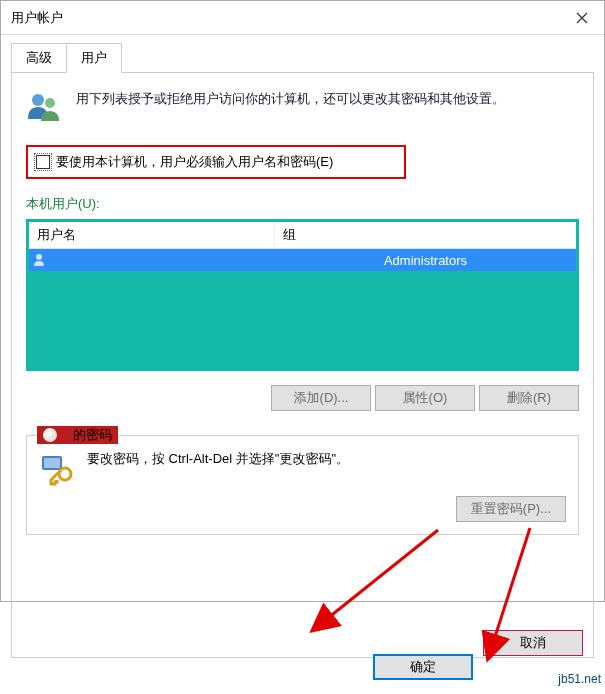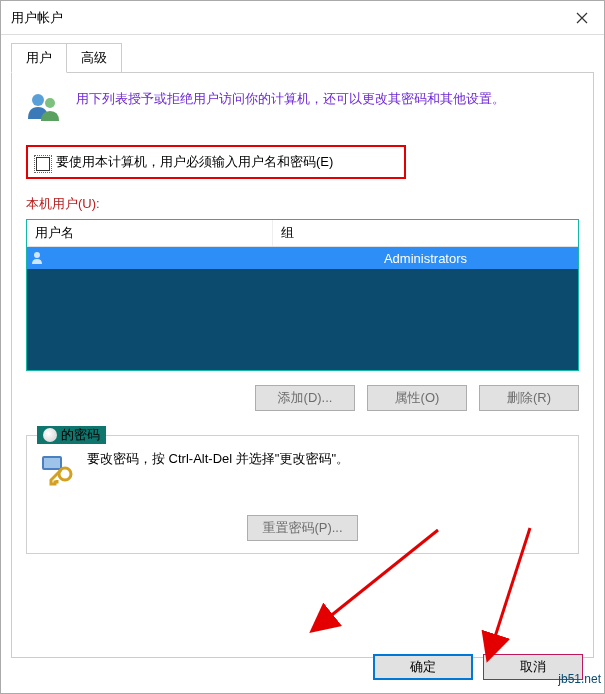--- a/index.html
+++ b/index.html
@@ -1,86 +1,86 @@
 <!DOCTYPE html>
 <html><head>
   <meta charset="utf-8">
   <style>
     * { box-sizing: border-box; margin: 0; padding: 0; font-family: "Microsoft YaHei", "Segoe UI", sans-serif; font-size: 13px; }
     body { background: #fff; width: 605px; height: 694px; position: relative; overflow: hidden; }
     
-    .dialog { border: 1px solid #aaa; width: 605px; height: 694px; background: #fff; }
+    .dialog { border: 1px solid #aaa; width: 605px; height: 602px; background: #fff; }
     
     .titlebar { height: 34px; display: flex; align-items: center; justify-content: space-between; padding-left: 10px; border-bottom: 1px solid #ddd; }
     .close-btn { width: 44px; height: 33px; display: flex; align-items: center; justify-content: center; cursor: pointer; background: transparent; border: none; }
     
     .tabs { display: flex; margin: 8px 0 0 10px; position: relative; }
     .tab { padding: 5px 14px; border: 1px solid #ccc; background: #fff; cursor: pointer; margin-right: -1px; position: relative; }
     .tab.active { border-bottom: 1px solid #fff; z-index: 2; }
     
     .panel { border: 1px solid #ccc; margin: -1px 10px 0 10px; padding: 16px 14px 14px 14px; height: 586px; position: relative; }
     
     .intro-row { display: flex; gap: 14px; margin-bottom: 20px; }
     .users-icon { width: 36px; height: 36px; flex-shrink: 0; }
-    .intro-text { line-height: 1.6; color: #6d28d9; }
+    .intro-text { line-height: 1.6; color: #0f172a; }
     
-    .checkbox-row { display: flex; align-items: flex-end; gap: 6px; border: 2px solid #e40000; padding: 6px 8px; width: 380px; margin-bottom: 16px; }
+    .checkbox-row { display: flex; align-items: center; gap: 6px; border: 2px solid #e40000; padding: 6px 8px; width: 380px; margin-bottom: 16px; }
     .checkbox-box { width: 14px; height: 14px; border: 1px solid #333; background: #fff; display: inline-block; }
     .checkbox-label { color: #000; }
     .dotted-focus { outline: 1px dotted #666; outline-offset: 1px; }
     
-    .section-label { margin-bottom: 6px; color: #b91c1c; }
+    .section-label { margin-bottom: 6px; color: #15803d; }
     
-    .listbox { border: 1px solid #14b8a6; height: 152px; background: #0c4a6e; }
+    .listbox { border: 3px solid #14b8a6; height: 152px; background: #14b8a6; }
     .listbox-header { display: flex; border-bottom: 1px solid #e0e0e0; background: #fff; }
     .listbox-header-cell { padding: 4px 8px; color: #000; }
     .col-name { width: 246px; border-right: 1px solid #eee; }
     .col-group { flex: 1; }
     .listbox-row { display: flex; align-items: center; height: 22px; background: #2e8ef7; color: #fff; text-align: center; }
     .row-icon { width: 20px; display: flex; justify-content: center; }
     .row-cell { padding: 0 6px; }
     .row-name { width: 226px; }
     .row-group { flex: 1; }
     
-    .btn-row { display: flex; gap: 12px; justify-content: flex-end; margin-top: 14px; }
+    .btn-row { display: flex; gap: 4px; justify-content: flex-end; margin-top: 14px; }
     .win-btn { min-width: 100px; height: 26px; border: 1px solid #adadad; background: #e1e1e1; color: #6d6d6d; cursor: default; text-align: center; padding: 0 14px; }
     
     .fieldset { border: 1px solid #d0d0d0; margin-top: 24px; padding: 14px 12px 12px 12px; position: relative; }
-    .fieldset-legend { position: absolute; top: -10px; left: 10px; background: #0f766e; padding: 0 6px; display: flex; align-items: center; gap: 4px; }
+    .fieldset-legend { position: absolute; top: -10px; left: 10px; background: #b91c1c; padding: 0 6px; display: flex; align-items: center; gap: 16px; }
     .legend-icon { width: 14px; height: 14px; border-radius: 50%; background: radial-gradient(circle at 40% 40%, #fff, #ccc); }
     .pwd-row { display: flex; gap: 12px; align-items: flex-start; }
     .key-icon { width: 36px; height: 36px; flex-shrink: 0; }
     
-    .reset-row { display: flex; justify-content: center; margin-top: 29px; }
+    .reset-row { display: flex; justify-content: flex-end; margin-top: 10px; }
     
     .footer-btns { position: absolute; bottom: 14px; right: 22px; display: flex; gap: 10px; }
     .footer-btn { width: 100px; height: 26px; border: 1px solid #be185d; background: #e1e1e1; color: #000; cursor: pointer; text-align: center; }
-    .footer-btn.primary { border: 2px solid #0078d7; }
+    .footer-btn.primary { border: 2px solid #0078d7; margin-top: 24px; }
     
     
     .arrow-svg { position: absolute; pointer-events: none; z-index: 100; }
     .watermark { position: absolute; bottom: 8px; right: 4px; color: #0c4a6e; font-size: 12px; pointer-events: none; z-index: 101; }
   </style>
 </head>
 <body>
 
 <div class="dialog">
 
   <div class="titlebar">
     <span>用户帐户</span>
     <button class="close-btn">
       <svg width="12" height="12" viewBox="0 0 12 12">
           <path d="M1 1 L11 11 M11 1 L1 11" stroke="#333" stroke-width="1.2" fill="none"></path>
         </svg>
     </button>
   </div>
 
   <div class="tabs">
+    <div class="tab">高级</div>
     <div class="tab active">用户</div>
-    <div class="tab">高级</div>
   </div>
 
   <div class="panel">
 
     <div class="intro-row">
       <svg class="users-icon" viewBox="0 0 36 36">
         <circle cx="12" cy="11" r="6" fill="#5aa0d8"></circle>
         <path d="M2 30 Q2 18 12 18 Q22 18 22 30 Z" fill="#3a7ab8"></path>
         <circle cx="24" cy="14" r="5" fill="#7ec080"></circle>
         <path d="M15 32 Q15 22 24 22 Q33 22 33 32 Z" fill="#5aa060"></path>

